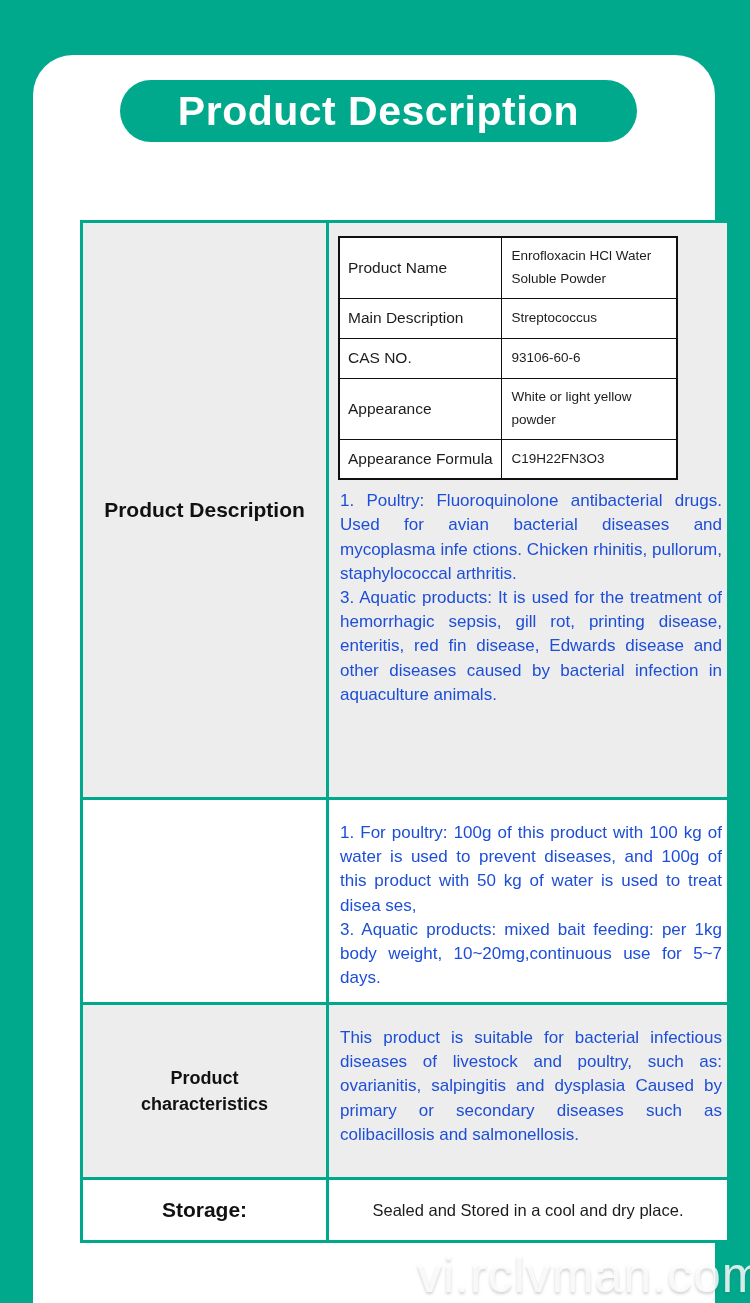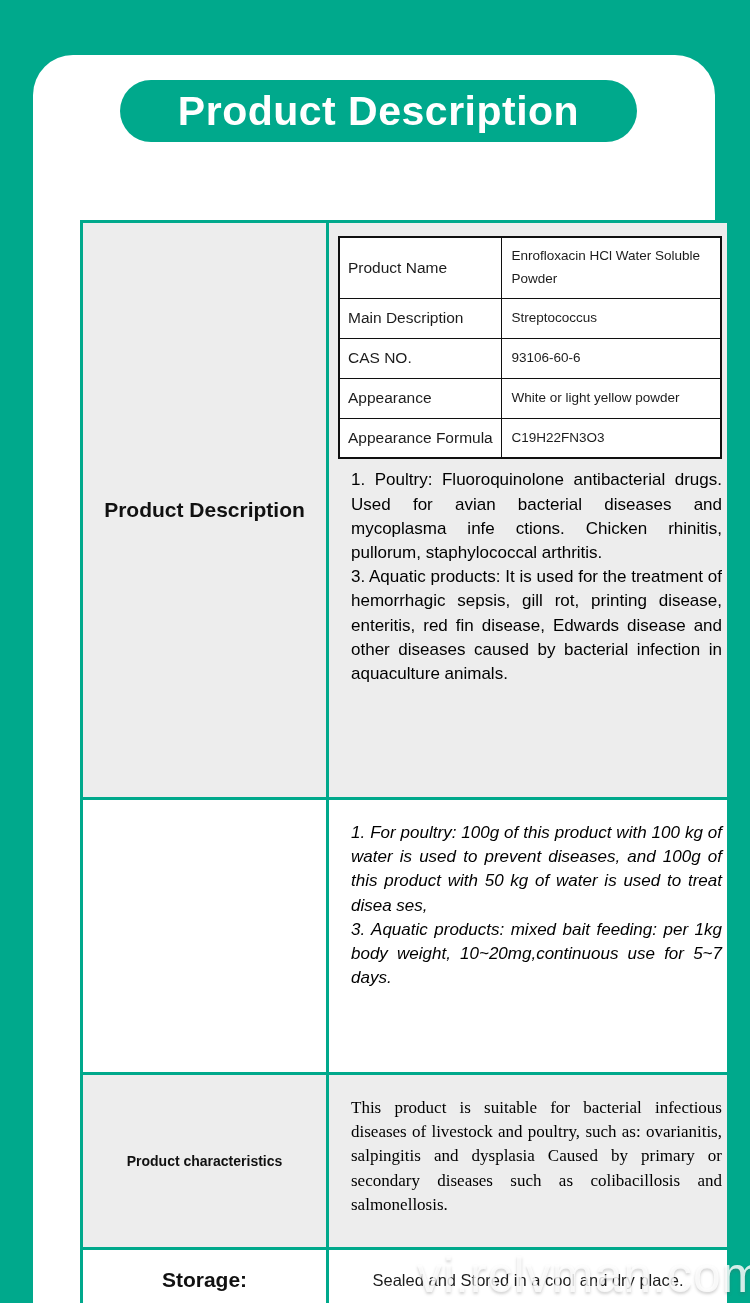--- a/index.html
+++ b/index.html
@@ -68,34 +68,34 @@
     align-items: center;
     justify-content: center;
     flex-shrink: 0;
   }
   .tright {
     flex: 1;
     box-sizing: border-box;
     min-width: 0;
   }
   .row1 { height: 574px; }
-  .row2 { height: 275px; font-style: italic; }
+  .row2 { height: 205px; }
   .row3 { height: 175px; }
   .row4 { height: 63px; }
   .cell-label {
     font-size: 21px;
     font-weight: bold;
     color: #111111;
     text-align: center;
     line-height: 1.45;
   }
-  .cell-label.narrow { max-width: 190px; font-size: 14px; text-align: center; }
+  .cell-label.narrow { max-width: 190px; font-size: 18px; text-align: center; }
   table.spec {
     border-collapse: collapse;
-    width: 384px;
+    width: 340px;
     margin: 13px 4px 0 9px;
     border: 2px solid #101010;
     background: #ffffff;
   }
   table.spec td {
     border: 1px solid #101010;
     vertical-align: middle;
     color: #1c1c1c;
     box-sizing: border-box;
   }
@@ -104,29 +104,29 @@
     font-size: 15.5px;
     padding: 9px 4px 9px 8px;
     height: 40px;
   }
   table.spec td.v {
     font-size: 13.5px;
     padding: 7px 16px 7px 10px;
     line-height: 1.7;
   }
   .paras {
-    padding: 9px 5px 0 22px;
+    padding: 9px 5px 0 11px;
     font-size: 17px;
     line-height: 24.2px;
-    color: #000000;
+    color: #1d4ed8;
     text-align: justify;
   }
   .paras p { margin: 0; }
   .row2 .paras { padding-top: 21px; }
-  .row3 .paras { padding-top: 21px; font-family: Liberation Serif, serif; }
+  .row3 .paras { padding-top: 21px; }
   .storage-value {
     display: flex;
     align-items: center;
     justify-content: center;
     height: 100%;
     font-size: 16.5px;
     color: #1c1c1c;
   }
   .watermark {
     position: absolute;

